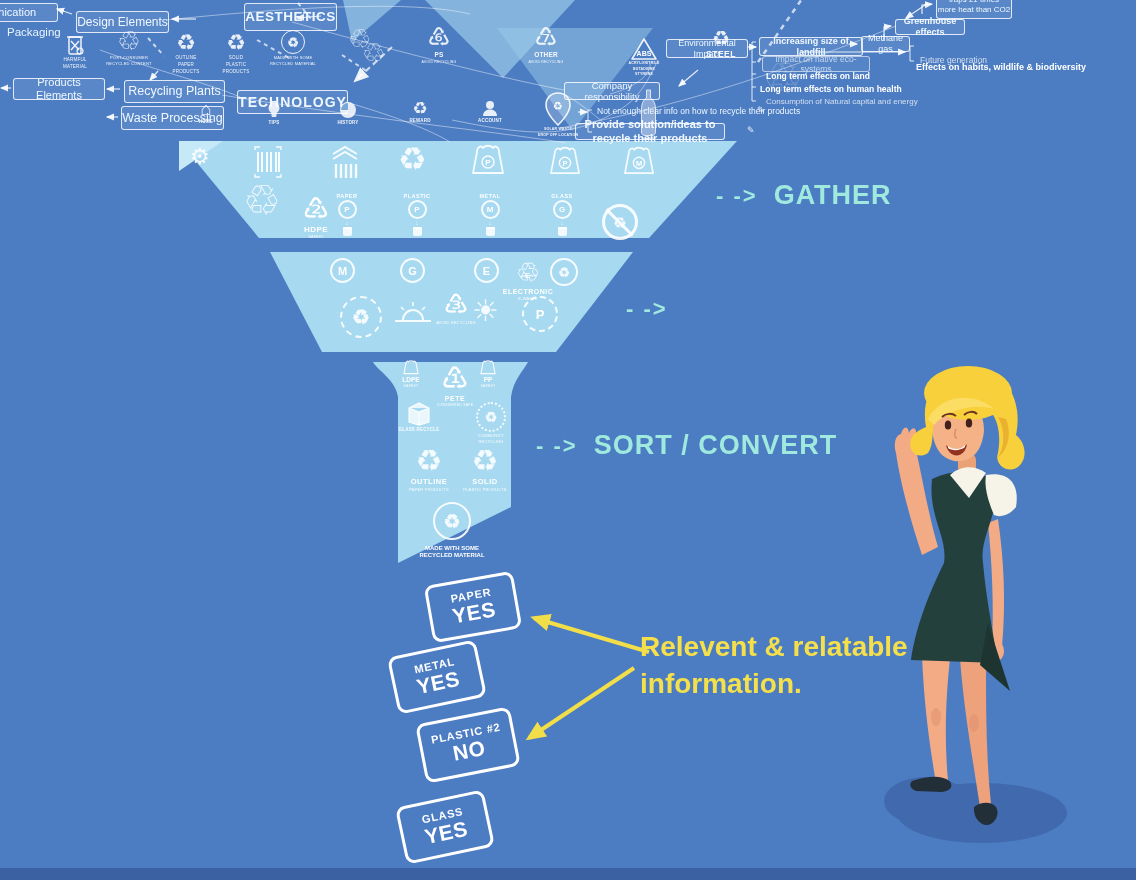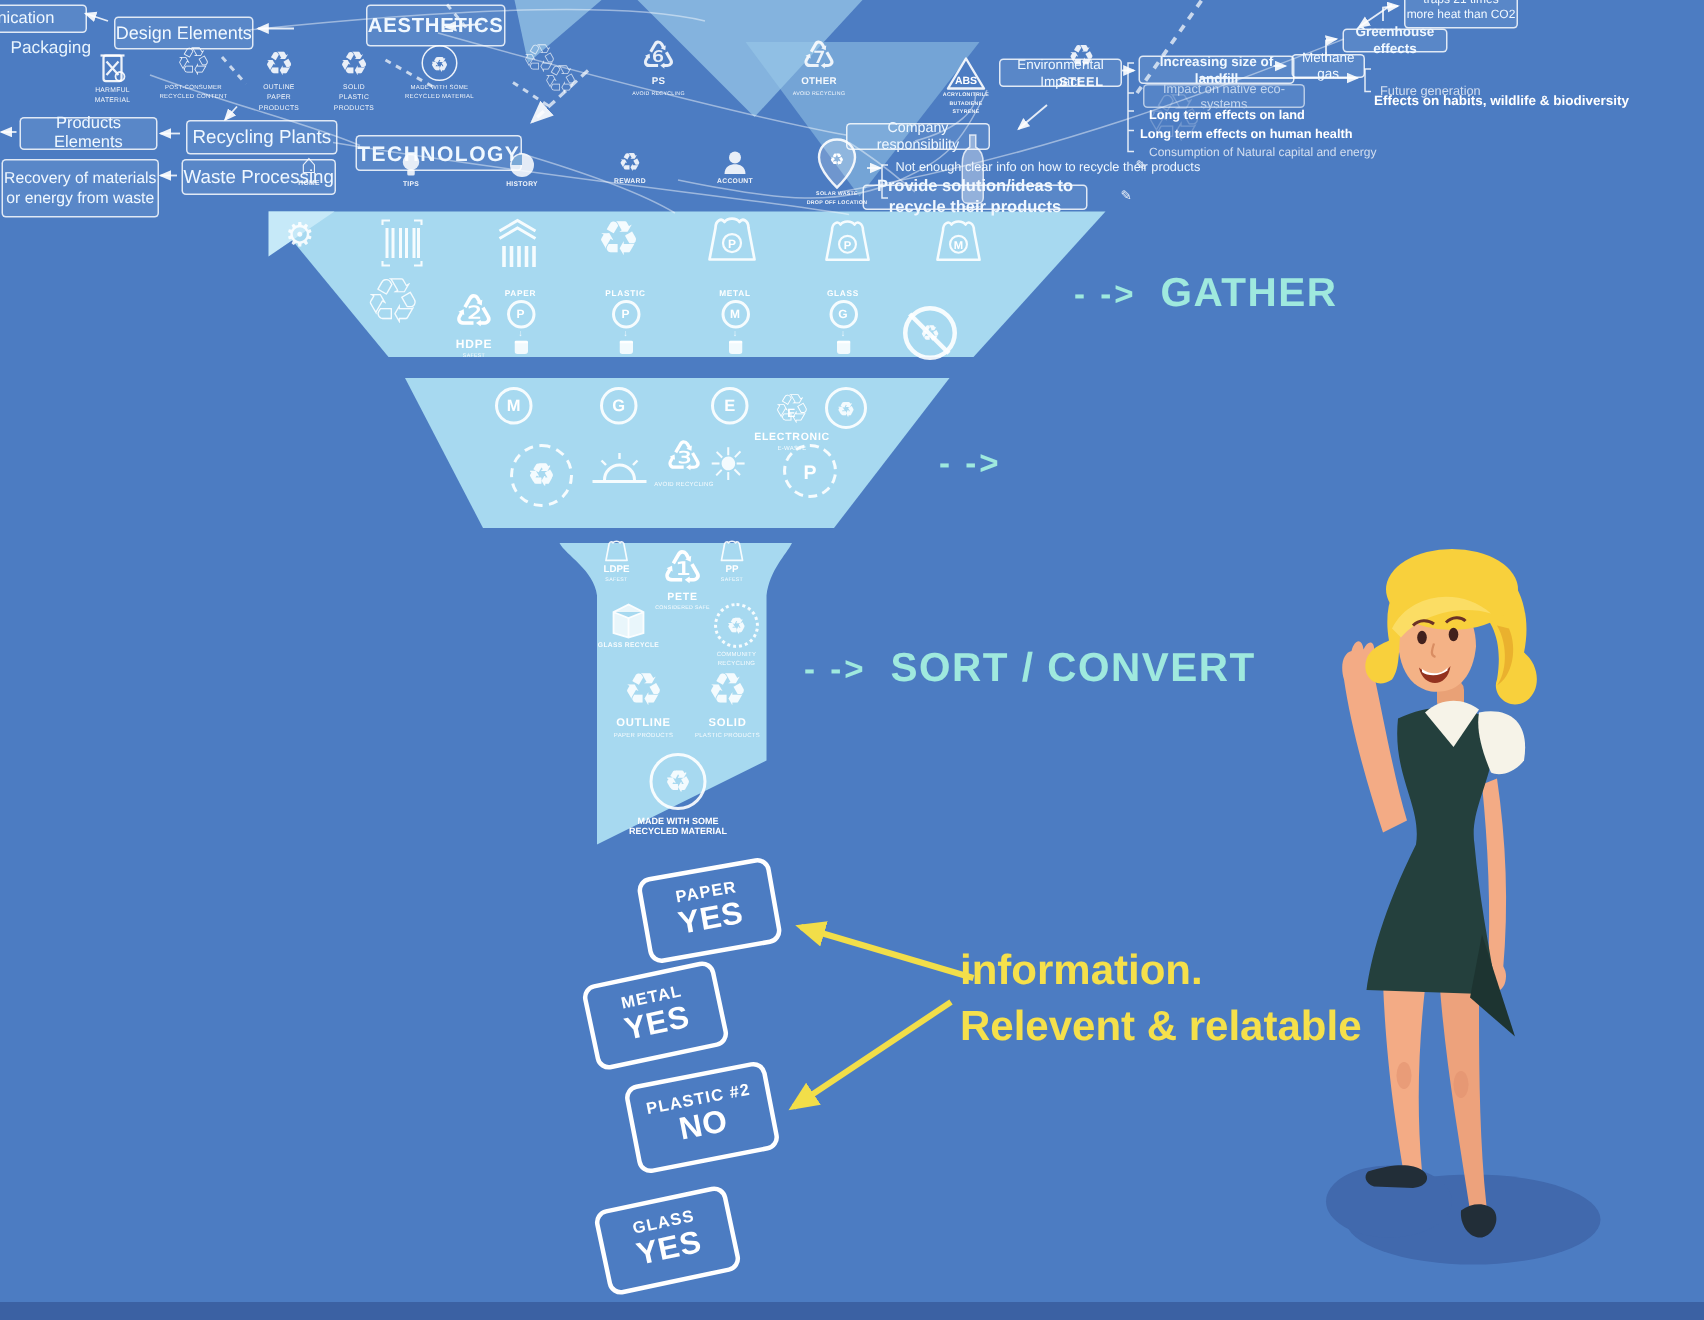--- a/index.html
+++ b/index.html
@@ -95,24 +95,20 @@
     <text x="763" y="94" font-size="44" fill="rgba(255,255,255,.22)" font-family="DejaVu Sans">♲</text>
   </svg>
 
   <div class="a box" style="left:-62px;top:3px;width:118px;height:17px;font-size:11px;">Communication</div>
   <div class="a t" style="left:7px;top:26px;font-size:11.5px;color:#e8f4fd;">Packaging</div>
   <div class="a box" style="left:76px;top:11px;width:91px;height:20px;font-size:12px;">Design Elements</div>
   <div class="a box bold" style="left:200px;top:3px;width:91px;height:26px;font-size:13.5px;letter-spacing:.5px;margin-left:44px;">AESTHETICS</div>
   <div class="a box" style="left:13px;top:78px;width:90px;height:20px;font-size:11px;">Products Elements</div>
   <div class="a box" style="left:124px;top:80px;width:99px;height:21px;font-size:12.5px;">Recycling Plants</div>
   <div class="a box" style="left:121px;top:106px;width:101px;height:22px;font-size:12.5px;">Waste Processing</div>
-  <div class="a box" style="left:1px;top:106px;width:103px;height:37px;font-size:10.5px;">
-    <span>Recovery  of materials</span>
-    <span>or energy from waste</span>
-  </div>
   <div class="a box bold" style="left:237px;top:90px;width:109px;height:22px;font-size:14px;letter-spacing:1px;">TECHNOLOGY</div>
   <div class="a box" style="left:564px;top:82px;width:94px;height:16px;font-size:9.5px;">Company responsibility</div>
   <div class="a box" style="left:666px;top:39px;width:80px;height:17px;font-size:9px;">Environmental Impact</div>
   <div class="a box bold" style="left:759px;top:37px;width:102px;height:17px;font-size:9px;">Increasing size of landfill</div>
   <div class="a box" style="left:762px;top:56px;width:106px;height:14px;font-size:8.5px;opacity:.72;">Impact on native eco-systems</div>
   <div class="a box" style="left:861px;top:36px;width:47px;height:14px;font-size:9px;">Methane gas</div>
   <div class="a box" style="left:895px;top:19px;width:68px;height:14px;font-size:9px;font-weight:bold;">Greenhouse effects</div>
   <div class="a box" style="left:936px;top:-9px;width:74px;height:26px;font-size:8px;">
     <span>traps 21 times</span>
     <span>more heat than CO2</span>
@@ -414,22 +410,22 @@
   <div class="a card" style="left:420px;top:715px;width:90px;height:54px;transform:rotate(-11deg);">
     <span class="mat">PLASTIC #2</span>
     <span class="ver">NO</span>
   </div>
   <div class="a card" style="left:400px;top:798px;width:84px;height:52px;transform:rotate(-12deg);">
     <span class="mat">GLASS</span>
     <span class="ver">YES</span>
   </div>
 
   <div class="a ylw" style="left:640px;top:628px;font-size:28px;line-height:37px;">
+    <div>Relevent &amp; relatable</div>
     <div>information.</div>
-    <div>Relevent &amp; relatable</div>
   </div>
   <svg class="a" style="left:0;top:0" width="1136" height="880" viewBox="0 0 1136 880">
     <defs>
       <marker id="my" markerWidth="6" markerHeight="6" refX="4" refY="2.2" orient="auto">
         <path d="M0,0 L5,2.2 L0,4.4 Z" fill="#f2de49"></path>
       </marker>
     </defs>
     <line x1="649" y1="652" x2="534" y2="618" stroke="#f2de49" stroke-width="4" marker-end="url(#my)"></line>
     <line x1="634" y1="668" x2="529" y2="738" stroke="#f2de49" stroke-width="4" marker-end="url(#my)"></line>
   </svg>

